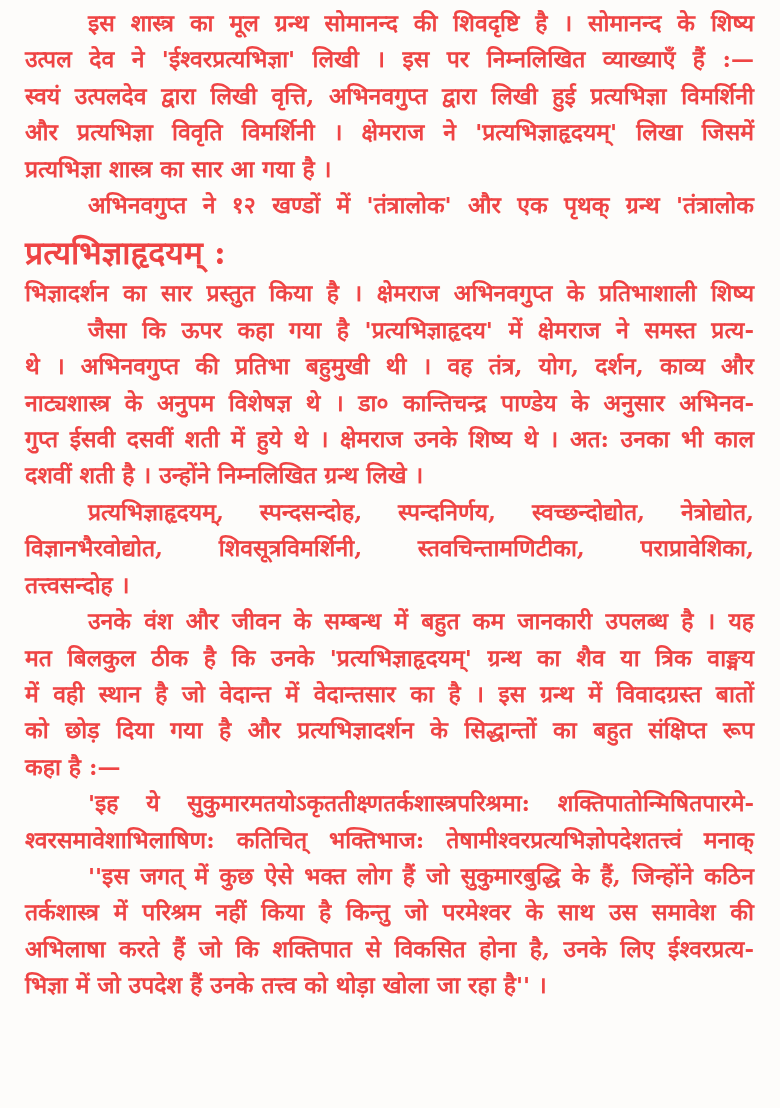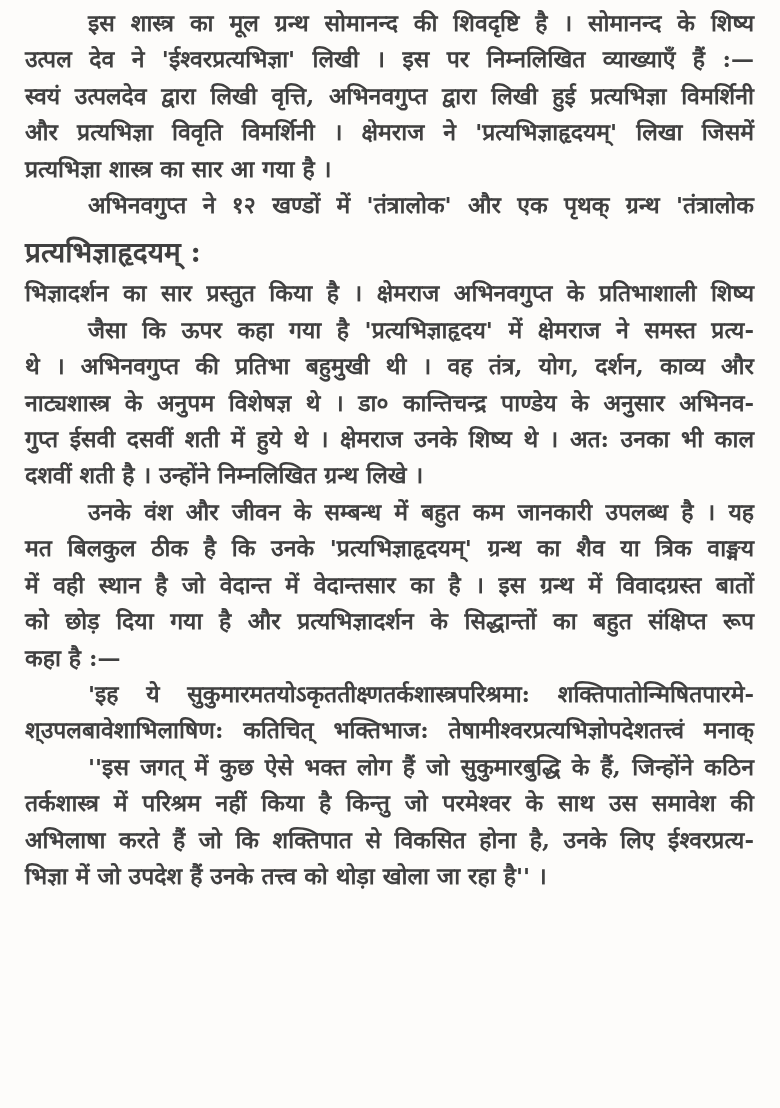--- a/index.html
+++ b/index.html
@@ -11,21 +11,21 @@
     height: 1108px;
     background: #fdfcfa;
     font-family: "DejaVu Serif", "Liberation Serif", serif;
   }
   .page {
     box-sizing: border-box;
     width: 780px;
     height: 1108px;
     padding: 5px 26px 0 25px;
     background: #fdfcfa;
-    color: #404040;
+    color: #ef4444;
     overflow: hidden;
   }
   .para {
     margin: 0;
   }
   .line {
     font-size: 23px;
     font-weight: 600;
     line-height: 36.4px;
     text-align: justify;
@@ -33,21 +33,21 @@
     -moz-text-align-last: justify;
   }
   .line.first {
     padding-left: 63px;
   }
   .line.last {
     text-align-last: left;
     -moz-text-align-last: left;
   }
   .heading {
-    font-size: 28px;
+    font-size: 32px;
     font-weight: 800;
     line-height: 40px;
     margin: 10px 0 2px 0;
     text-align: left;
   }
   sup {
     font-size: 0.6em;
     vertical-align: super;
     line-height: 0;
   }
@@ -70,29 +70,34 @@
       <div class="heading">प्रत्यभिज्ञाहृदयम् :</div>
       <div class="para">
         <div class="line">भिज्ञादर्शन का सार प्रस्तुत किया है । क्षेमराज अभिनवगुप्त के प्रतिभाशाली शिष्य</div>
         <div class="line first">जैसा कि ऊपर कहा गया है 'प्रत्यभिज्ञाहृदय' में क्षेमराज ने समस्त प्रत्य-</div>
         <div class="line">थे । अभिनवगुप्त की प्रतिभा बहुमुखी थी । वह तंत्र, योग, दर्शन, काव्य और</div>
         <div class="line">नाट्यशास्त्र के अनुपम विशेषज्ञ थे । डा० कान्तिचन्द्र पाण्डेय के अनुसार अभिनव-</div>
         <div class="line">गुप्त ईसवी दसवीं शती में हुये थे । क्षेमराज उनके शिष्य थे । अत: उनका भी काल</div>
         <div class="line last">दशवीं शती है । उन्होंने निम्नलिखित ग्रन्थ लिखे ।</div>
       </div>
       <div class="para">
+        <div class="line first">प्रत्यभिज्ञाहृदयम्, स्पन्दसन्दोह, स्पन्दनिर्णय, स्वच्छन्दोद्योत, नेत्रोद्योत,</div>
+        <div class="line">विज्ञानभैरवोद्योत, शिवसूत्रविमर्शिनी, स्तवचिन्तामणिटीका, पराप्रावेशिका,</div>
+        <div class="line last">तत्त्वसन्दोह ।</div>
+      </div>
+      <div class="para">
         <div class="line first">उनके वंश और जीवन के सम्बन्ध में बहुत कम जानकारी उपलब्ध है । यह</div>
         <div class="line">मत बिलकुल ठीक है कि उनके 'प्रत्यभिज्ञाहृदयम्' ग्रन्थ का शैव या त्रिक वाङ्मय</div>
         <div class="line">में वही स्थान है जो वेदान्त में वेदान्तसार का है । इस ग्रन्थ में विवादग्रस्त बातों</div>
         <div class="line">को छोड़ दिया गया है और प्रत्यभिज्ञादर्शन के सिद्धान्तों का बहुत संक्षिप्त रूप</div>
         <div class="line last">कहा है :—</div>
       </div>
       <div class="para">
         <div class="line first">'इह ये सुकुमारमतयोऽकृततीक्ष्णतर्कशास्त्रपरिश्रमा: शक्तिपातोन्मिषितपारमे-</div>
-        <div class="line">श्उपलबावेशाभिलाषिण: कतिचित् भक्तिभाज: तेषामीश्वरप्रत्यभिज्ञोपदेशतत्त्वं मनाक्</div>
+        <div class="line">श्वरसमावेशाभिलाषिण: कतिचित् भक्तिभाज: तेषामीश्वरप्रत्यभिज्ञोपदेशतत्त्वं मनाक्</div>
       </div>
       <div class="para">
         <div class="line first">''इस जगत् में कुछ ऐसे भक्त लोग हैं जो सुकुमारबुद्धि के हैं, जिन्होंने कठिन</div>
         <div class="line">तर्कशास्त्र में परिश्रम नहीं किया है किन्तु जो परमेश्वर के साथ उस समावेश की</div>
         <div class="line">अभिलाषा करते हैं जो कि शक्तिपात से विकसित होना है, उनके लिए ईश्वरप्रत्य-</div>
         <div class="line last">भिज्ञा में जो उपदेश हैं उनके तत्त्व को थोड़ा खोला जा रहा है'' ।</div>
       </div>
     </div>
 </div>
 

